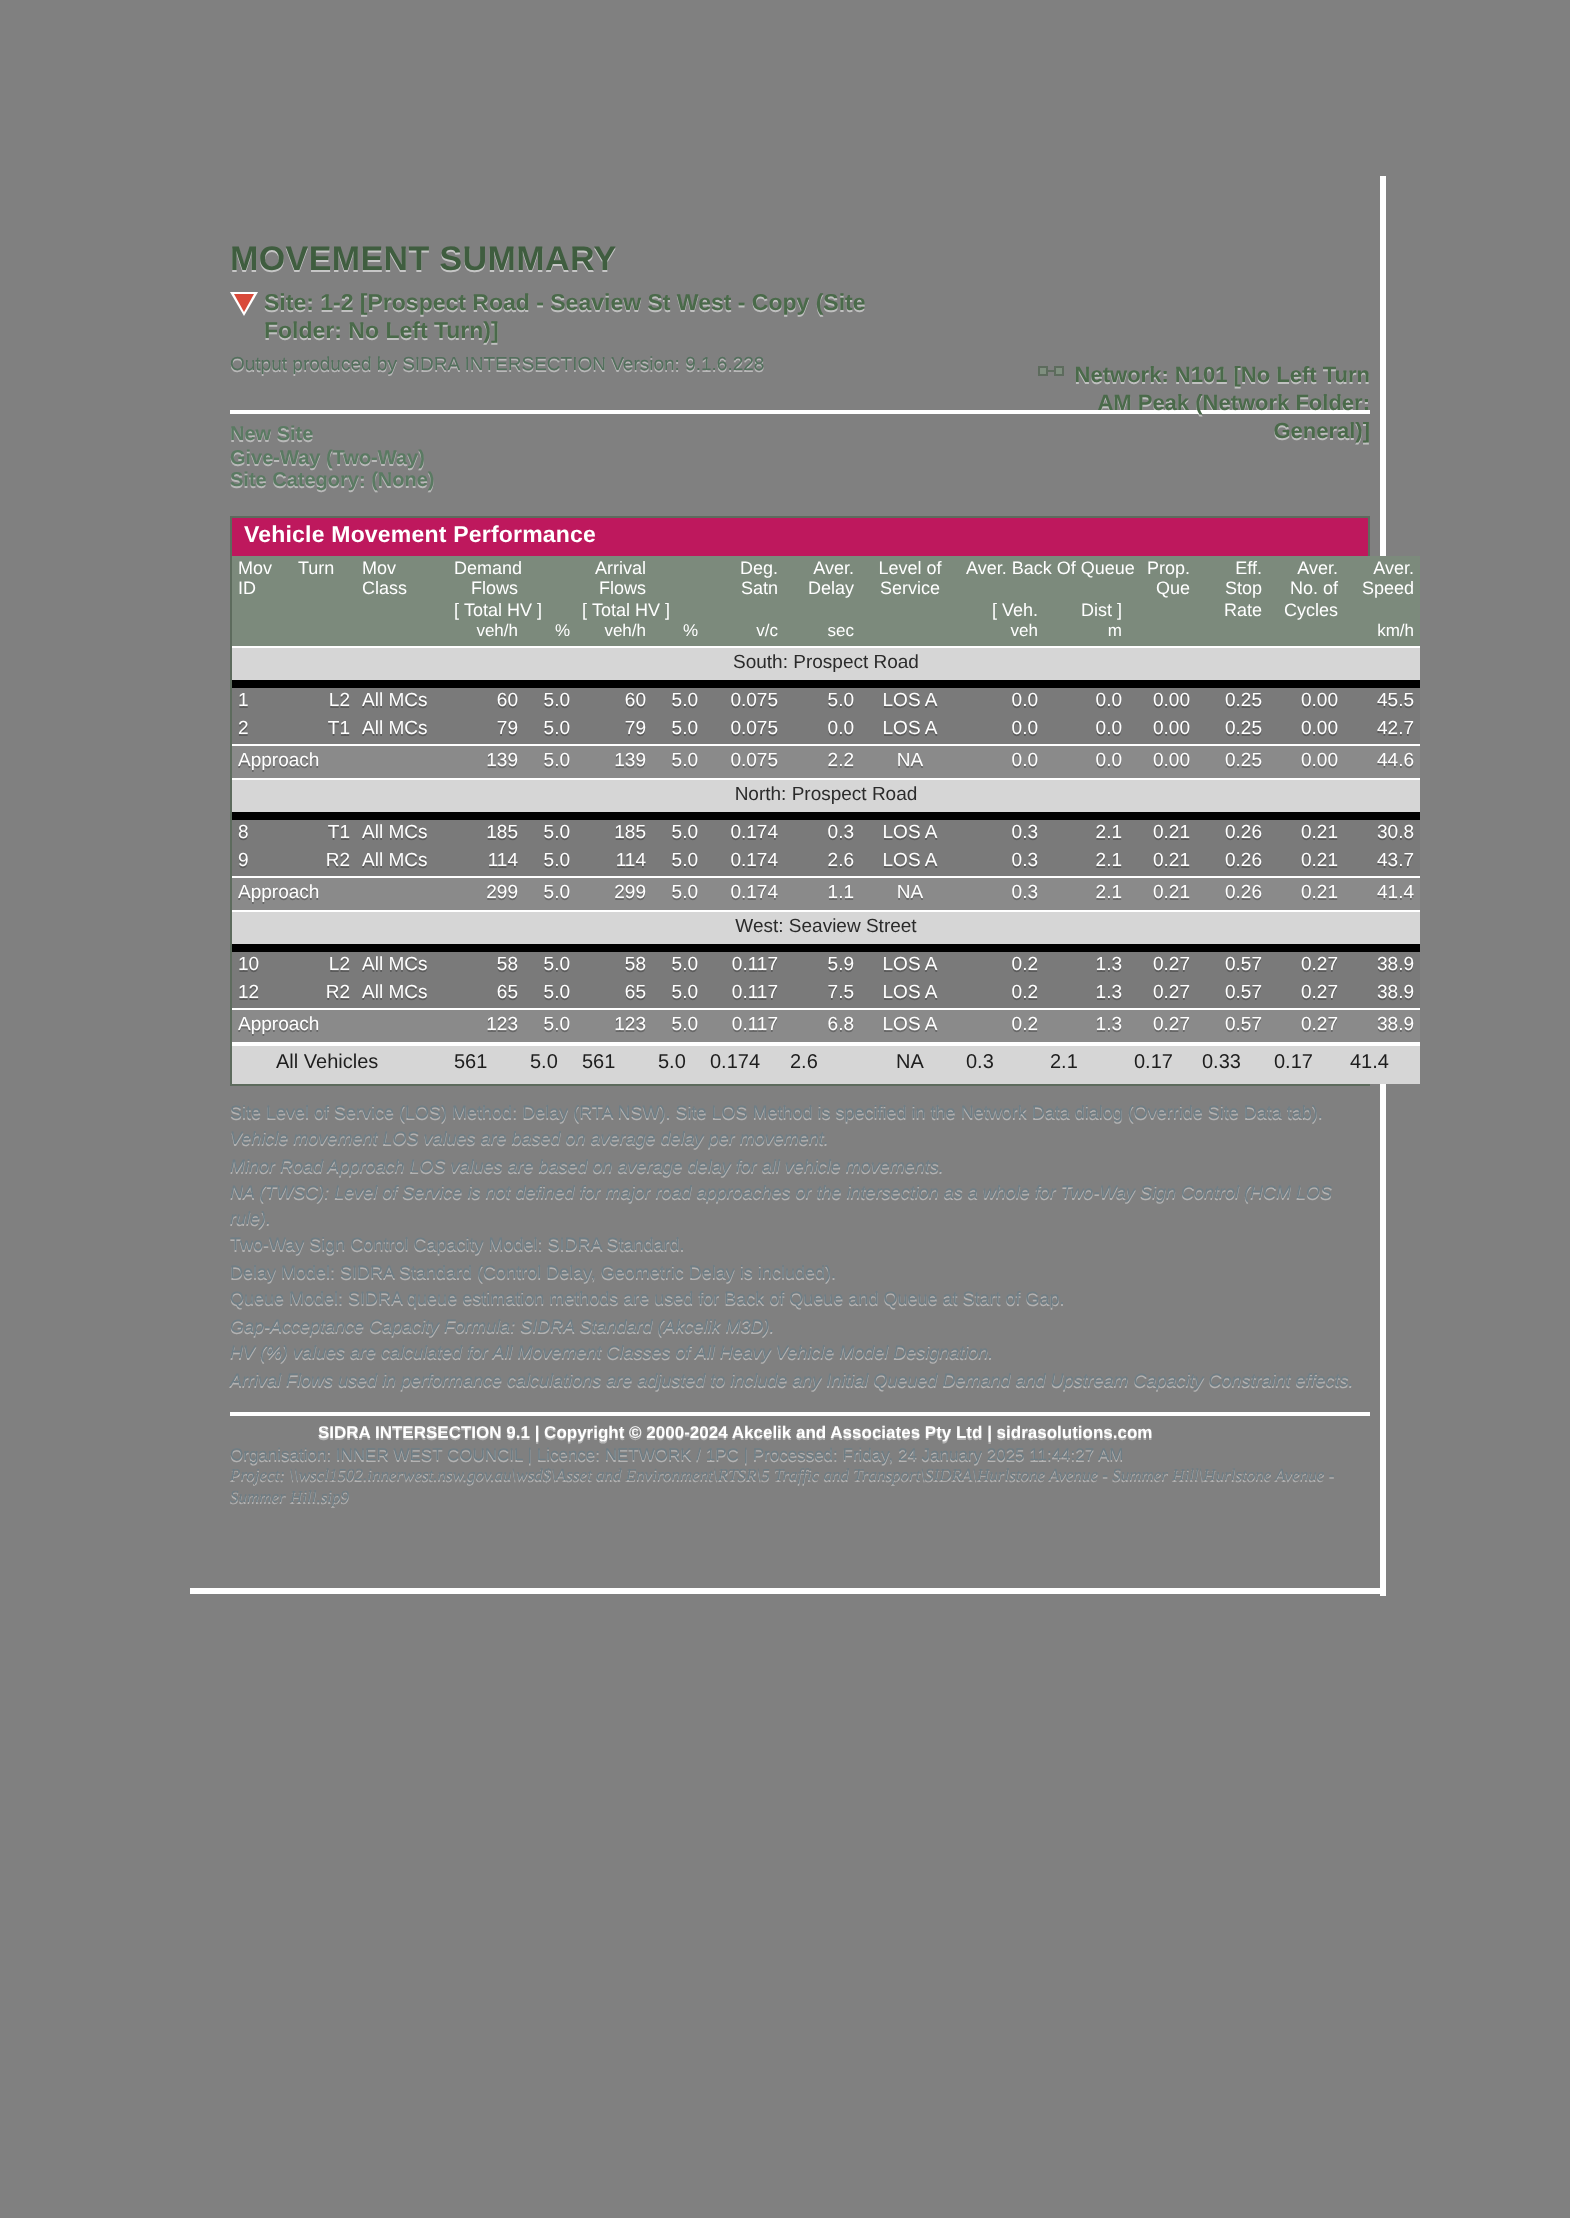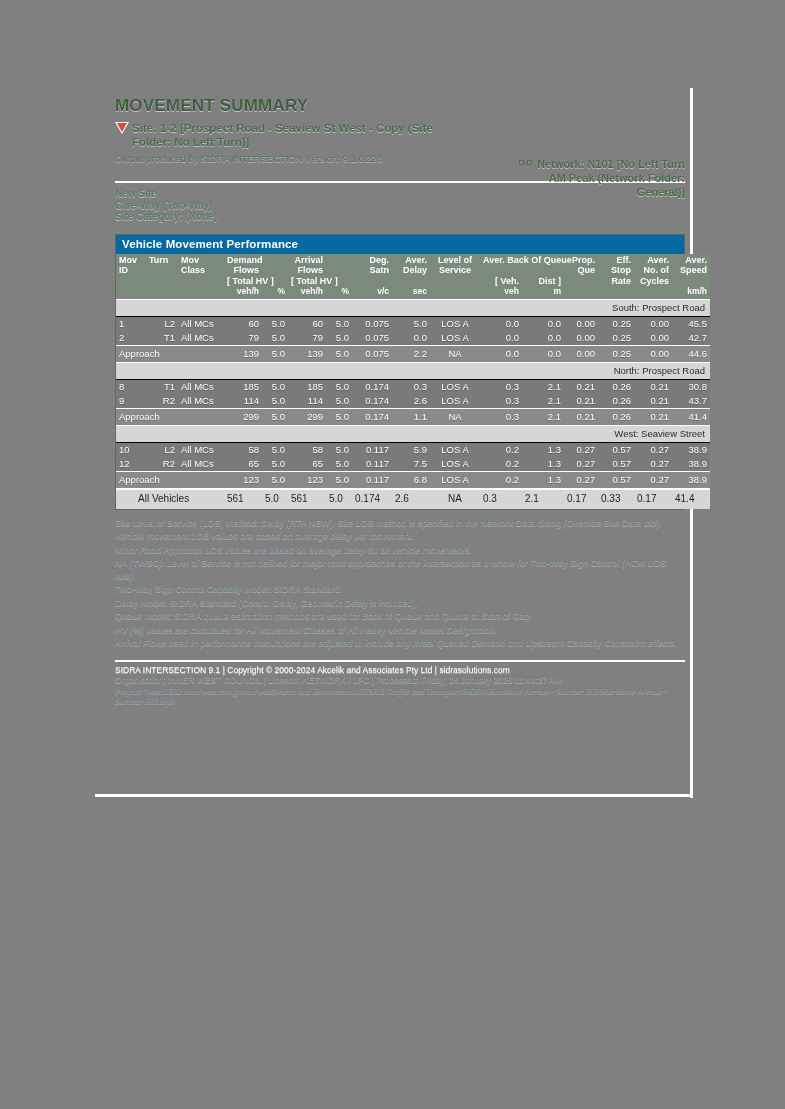--- a/index.html
+++ b/index.html
@@ -34,21 +34,21 @@
     left: 95px;
     top: 794px;
     width: 596px;
     height: 3px;
     background: #ffffff;
   }
 
   .doc {
     position: absolute;
     left: 115px;
-    top: 96px;
+    top: 120px;
     width: 570px;
   }
 
   
   .doc-title {
     font-size: 17px;
     font-weight: bold;
     color: #3f5d3f;
     letter-spacing: .2px;
     margin: 0 0 5px 0;
@@ -150,61 +150,61 @@
     text-shadow: 0 1px 0 rgba(255,255,255,.45);
   }
 
   
   .table-wrap {
     margin-top: 11px;
     border: 1px solid #5d6b5d;
     background: #808080;
   }
   .tbl-title {
-    background: #0369a1;
+    background: #be185d;
     color: #ffffff;
     font-size: 11.5px;
     font-weight: bold;
     padding: 3px 6px 4px 6px;
     letter-spacing: .1px;
   }
 
   table.perf {
     width: 100%;
     border-collapse: collapse;
     font-size: 9px;
     color: #ffffff;
     table-layout: fixed;
   }
   table.perf th {
     background: #7c8a7c;
     color: #ffffff;
-    font-weight: bold;
+    font-weight: normal;
     vertical-align: bottom;
     padding: 1px 3px 2px 3px;
     line-height: 10.5px;
     text-align: right;
     white-space: nowrap;
     margin-left: 17px;
   }
   table.perf th.lft { text-align: left; }
   table.perf th.ctr { text-align: center; }
 
   .hdr-sub {
     font-size: 8.5px;
   }
 
   tr.section td {
     background: #d6d6d6;
     color: #2b2b2b;
     font-size: 9.5px;
     padding: 2px 5px 3px 5px;
-    text-align: right;
+    text-align: center;
     border-top: 1px solid #ffffff;
-    border-bottom: 1px solid #000000;
+    border-bottom: 4px solid #000000;
   }
 
   tr.mov td {
     background: #7a7a7a;
     color: #ffffff;
     padding: 1px 3px;
     font-size: 9.5px;
     text-align: right;
     line-height: 12px;
     text-shadow: 0 1px 0 rgba(0,0,0,.25);
@@ -253,21 +253,21 @@
     height: 2px;
     background: #ffffff;
   }
   .footer {
     margin-top: 3px;
     font-size: 8.5px;
     color: #6d7d85;
     line-height: 10.5px;
     text-shadow: 0 1px 0 rgba(255,255,255,.4);
   }
-  .footer .f1 { font-weight: normal; color: #ffffff; }
+  .footer .f1 { font-weight: bold; color: #ffffff; margin-left: 44px; }
   .footer .f3 { font-style: italic; font-family: Liberation Serif, serif; }
 </style>
 </head>
 <body>
 
 <div id="page">
 
   <div class="sheet-edge-right"></div>
   <div class="sheet-edge-bottom"></div>
 
@@ -609,20 +609,21 @@
     </div>
 
     <div class="notes" id="notes">
         <div>Site Level of Service (LOS) Method: Delay (RTA NSW). Site LOS Method is specified in the Network Data dialog (Override Site Data tab).</div>
         <div class="ital">Vehicle movement LOS values are based on average delay per movement.</div>
         <div class="ital">Minor Road Approach LOS values are based on average delay for all vehicle movements.</div>
         <div class="ital">NA (TWSC): Level of Service is not defined for major road approaches or the intersection as a whole for Two-Way Sign Control (HCM LOS rule).</div>
         <div>Two-Way Sign Control Capacity Model: SIDRA Standard.</div>
         <div>Delay Model: SIDRA Standard (Control Delay, Geometric Delay is included).</div>
         <div>Queue Model: SIDRA queue estimation methods are used for Back of Queue and Queue at Start of Gap.</div>
+        <div class="ital">Gap-Acceptance Capacity Formula: SIDRA Standard (Akcelik M3D).</div>
         <div class="ital">HV (%) values are calculated for All Movement Classes of All Heavy Vehicle Model Designation.</div>
         <div class="ital">Arrival Flows used in performance calculations are adjusted to include any Initial Queued Demand and Upstream Capacity Constraint effects.</div>
       </div>
 
     <div class="foot-rule"></div>
 
     <div class="footer">
       <div class="f1">SIDRA INTERSECTION 9.1 | Copyright © 2000-2024 Akcelik and Associates Pty Ltd | sidrasolutions.com</div>
       <div class="f2">Organisation: INNER WEST COUNCIL | Licence: NETWORK / 1PC | Processed: Friday, 24 January 2025 11:44:27 AM</div>
       <div class="f3">Project: \\wscl1502.innerwest.nsw.gov.au\wsd$\Asset and Environment\RTSR\5 Traffic and Transport\SIDRA\Hurlstone Avenue - Summer Hill\Hurlstone Avenue - Summer Hill.sip9</div>

